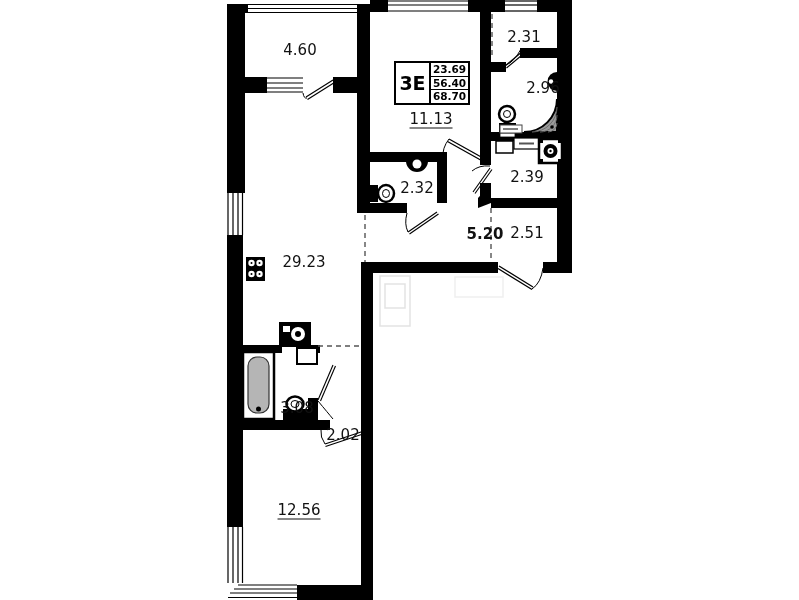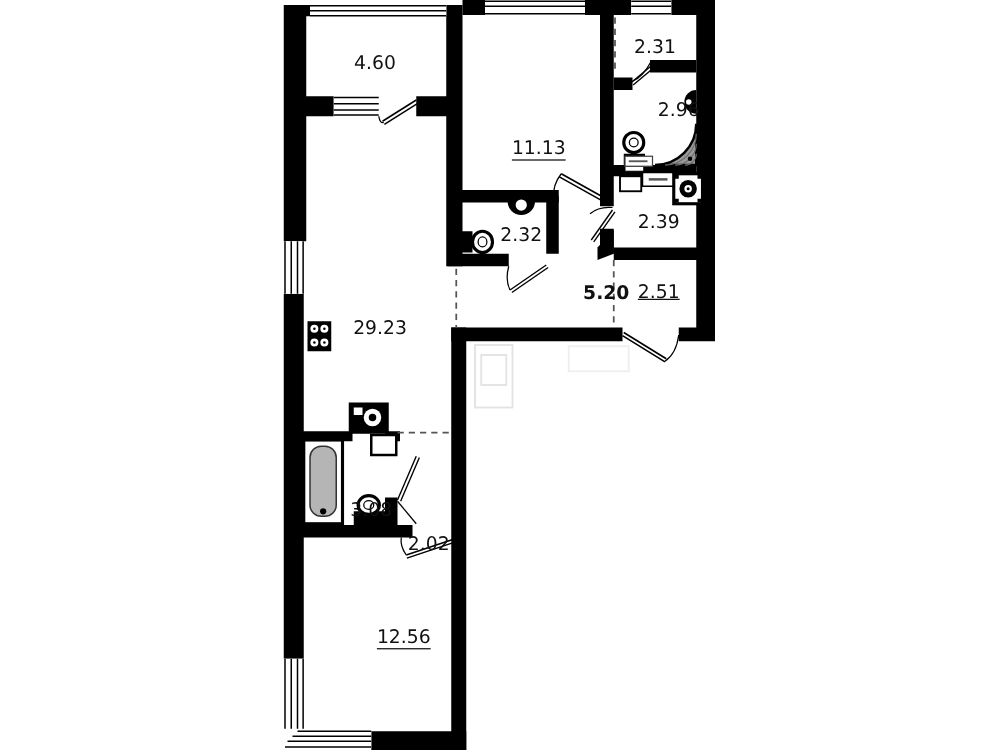--- a/index.html
+++ b/index.html
@@ -274,27 +274,35 @@
     <circle cx="550.5" cy="151" r="7" fill="#000"></circle>
     <circle cx="550.5" cy="151" r="3" fill="#fff"></circle>
     <circle cx="550.5" cy="151" r="1.2" fill="#000"></circle>
     <rect x="540" y="140" width="3" height="3" fill="#000"></rect>
         <rect x="558" y="140" width="3" height="3" fill="#000"></rect>
     <rect x="540" y="159" width="3" height="3" fill="#000"></rect>
         <rect x="558" y="159" width="3" height="3" fill="#000"></rect>
   </g>
 </svg>
 
+  <div class="title-block">
+    <div class="tb-type">3Е</div>
+    <div class="tb-values">
+      <div class="tb-row">23.69</div>
+      <div class="tb-row">56.40</div>
+      <div class="tb-row">68.70</div>
+    </div>
+  </div>
 
   <div class="room-label" style="left:300px;top:50px;">4.60</div>
   <div class="room-label" style="left:524px;top:37px;">2.31</div>
   <div class="room-label" style="left:527px;top:88px;margin-left:16px;">2.96</div>
   <div class="room-label underlined" style="left:431px;top:119px;">11.13</div>
   <div class="room-label" style="left:417px;top:188px;">2.32</div>
   <div class="room-label" style="left:527px;top:177px;">2.39</div>
   <div class="room-label" style="left:485px;top:234px;font-weight:bold;">5.20</div>
-  <div class="room-label" style="left:527px;top:233px;text-decoration:underline;">2.51</div>
+  <div class="room-label" style="left:527px;top:233px;">2.51</div>
   <div class="room-label" style="left:304px;top:262px;">29.23</div>
   <div class="room-label" style="left:297px;top:408px;">3.08</div>
   <div class="room-label" style="left:343px;top:402px;margin-top:33px;">2.02</div>
-  <div class="room-label underlined" style="left:299px;top:510px;margin-left:24px;">12.56</div>
+  <div class="room-label underlined" style="left:299px;top:510px;">12.56</div>
 
 </div>
 
 </body></html>

